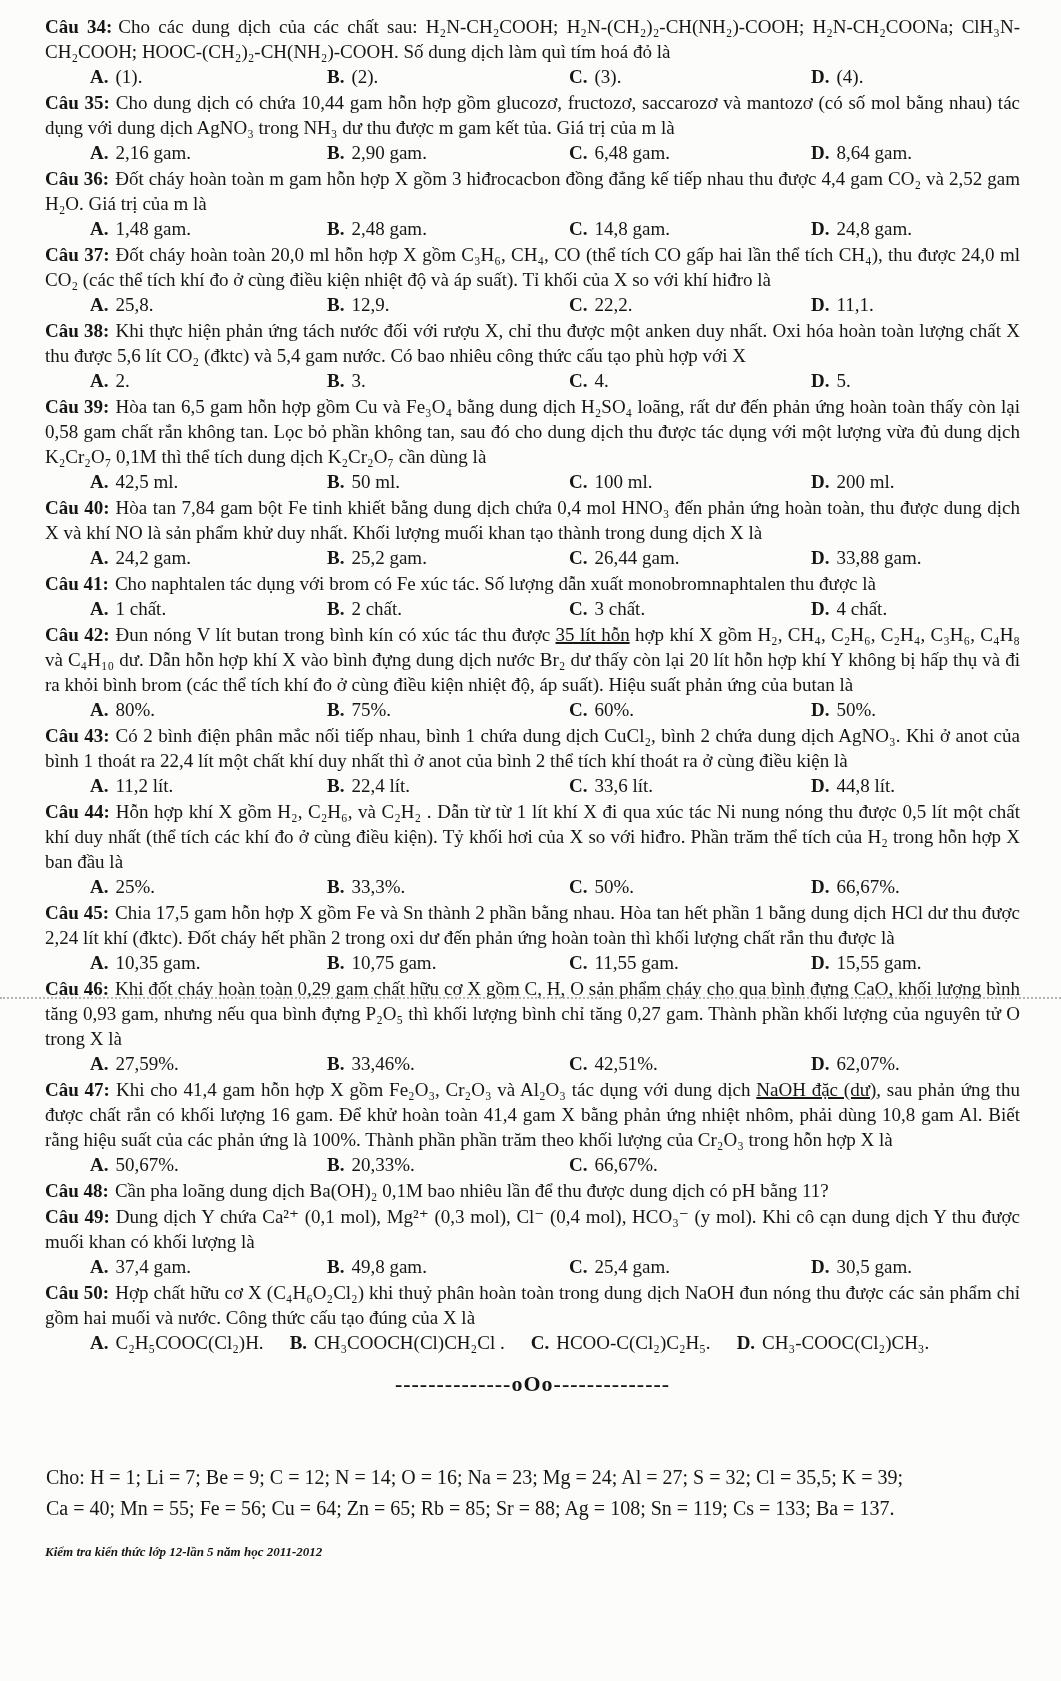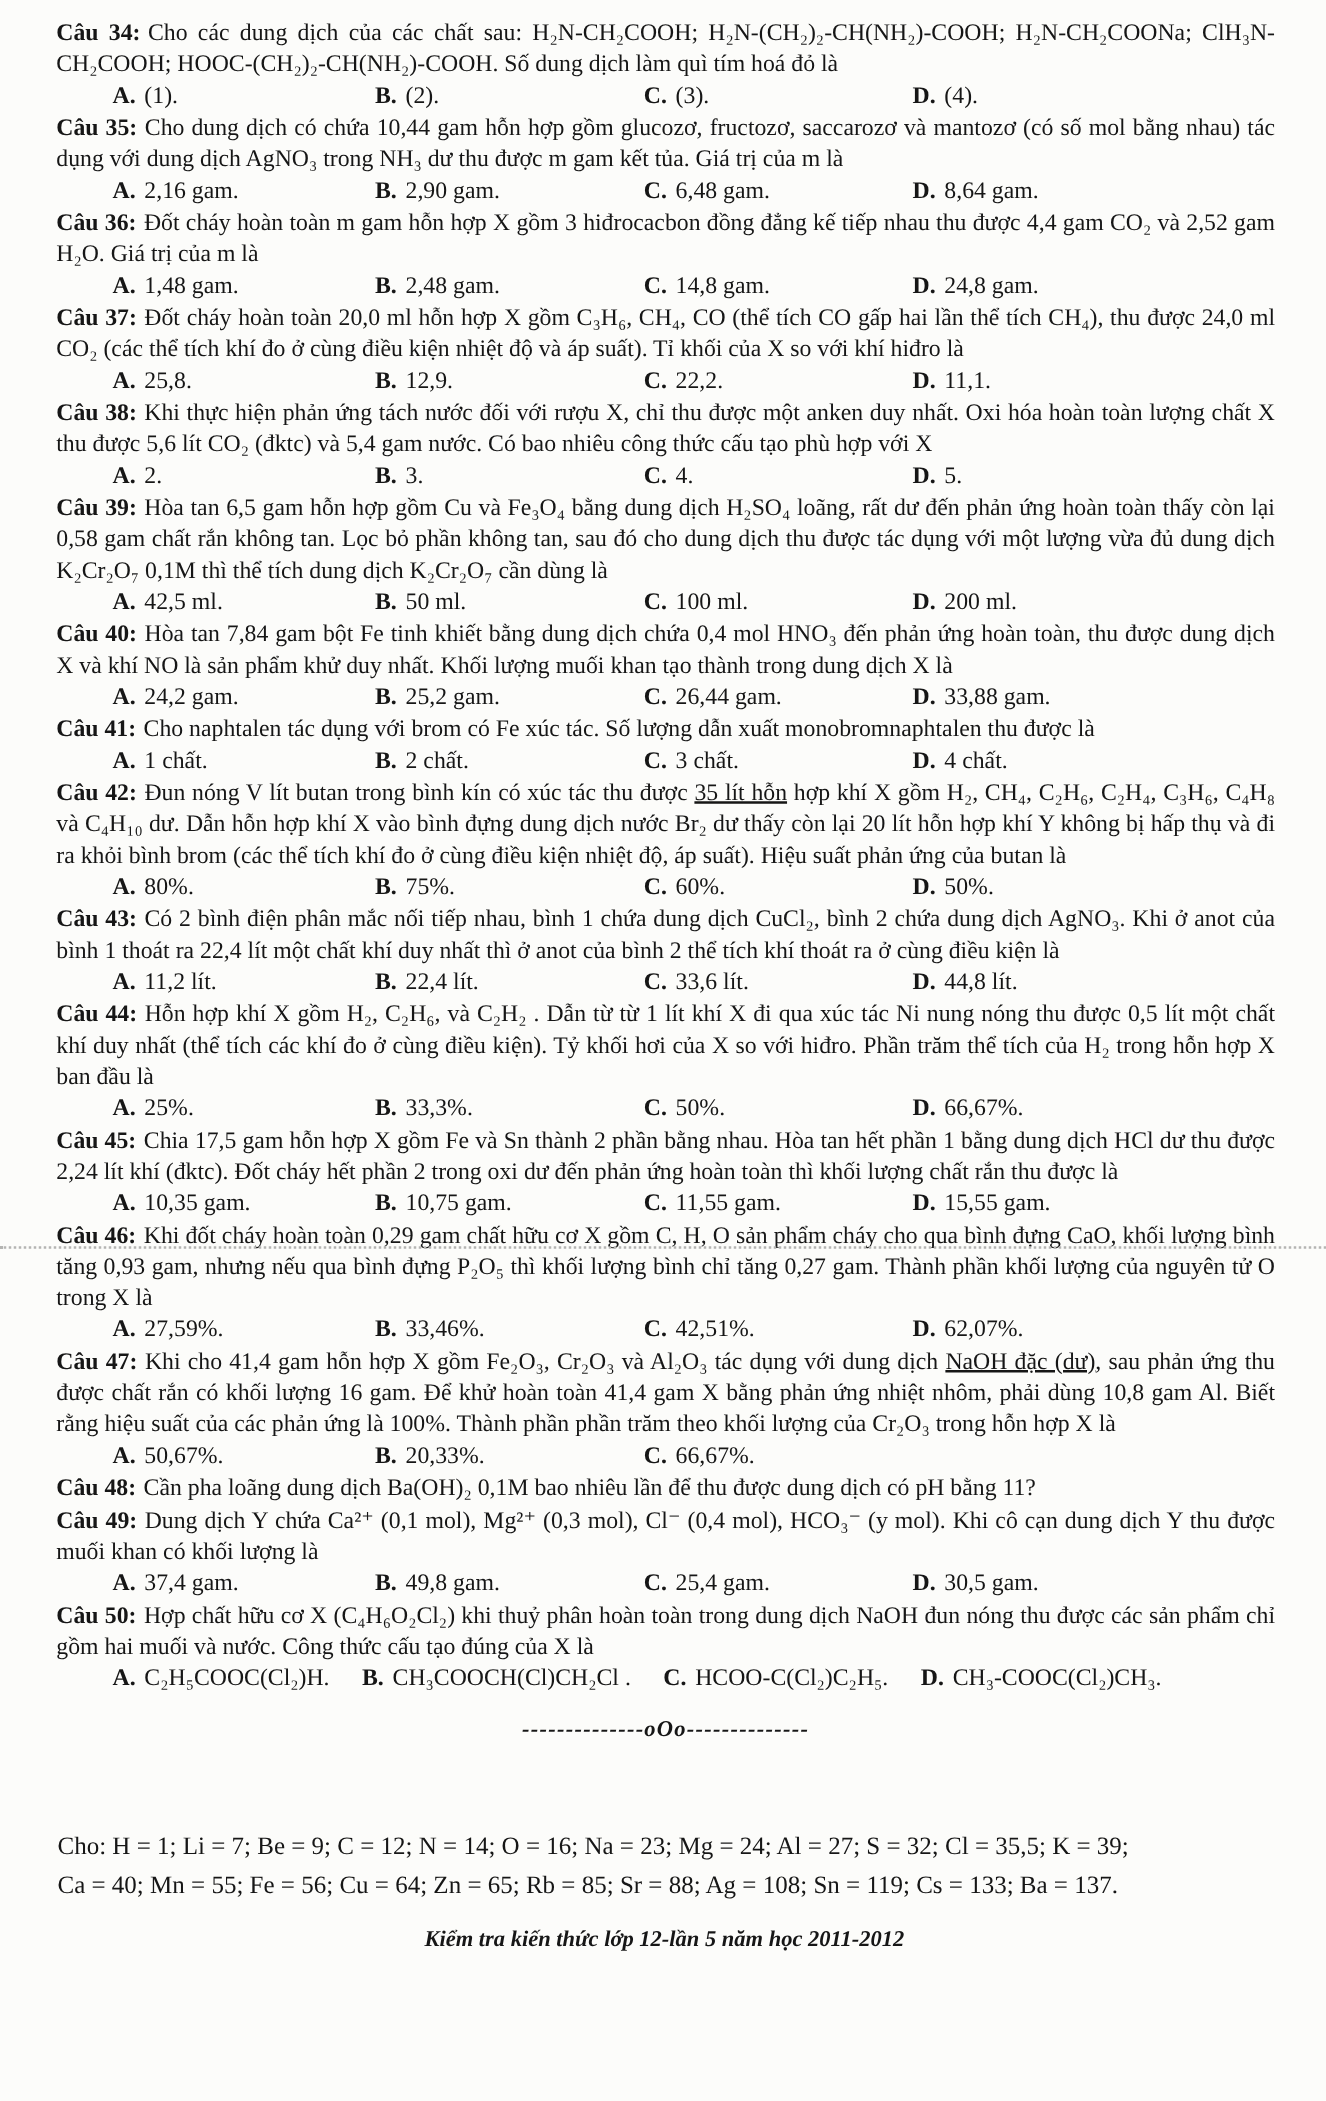--- a/index.html
+++ b/index.html
@@ -16,40 +16,41 @@
   }
   .q{margin:0 0 1px;}
   .qt{margin:0;text-align:justify;}
   .ql{margin-right:6px;white-space:nowrap;}
   .u{text-decoration:underline;text-decoration-thickness:1.5px;}
   .opts{
     display:grid;
     grid-template-columns:210px 215px 215px auto;
     padding-left:45px;
     margin:0;
+    gap:27px;
   }
   .opts.flow{
     display:flex;
     gap:26px;
     flex-wrap:nowrap;
     white-space:nowrap;
   }
   .opt{display:block;}
   .ol{margin-right:7px;}
   .sep{
     text-align:center;margin:16px 0 0;
-    letter-spacing:1px;font-weight:bold;font-size:18px;font-style:italic;
+    letter-spacing:1px;font-weight:bold;font-size:22px;
   }
   .masses{margin-top:66px;}
   .masses p{margin:1px;line-height:30px;font-size:20px;}
   .footer{
     margin:16px 2px 0 0;
-    text-align:center;
+    text-align:left;
     font-weight:bold;font-style:italic;
-    font-size:18px;
+    font-size:13px;
   }
   .scan-artifact{
     position:absolute;left:0;top:997px;width:1061px;
     border-top:2px dotted #b4b4b2;
     height:0;
   }
 </style>
 </head>
 <body>
 

